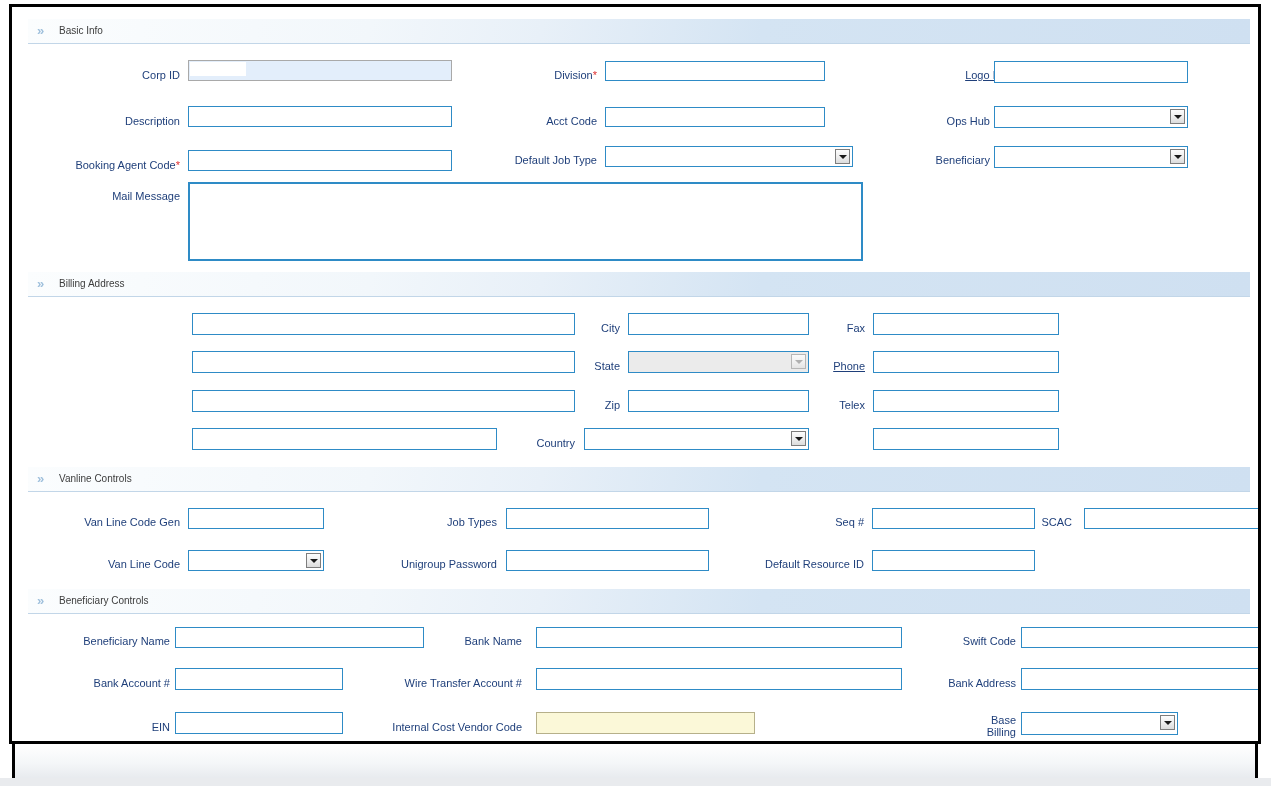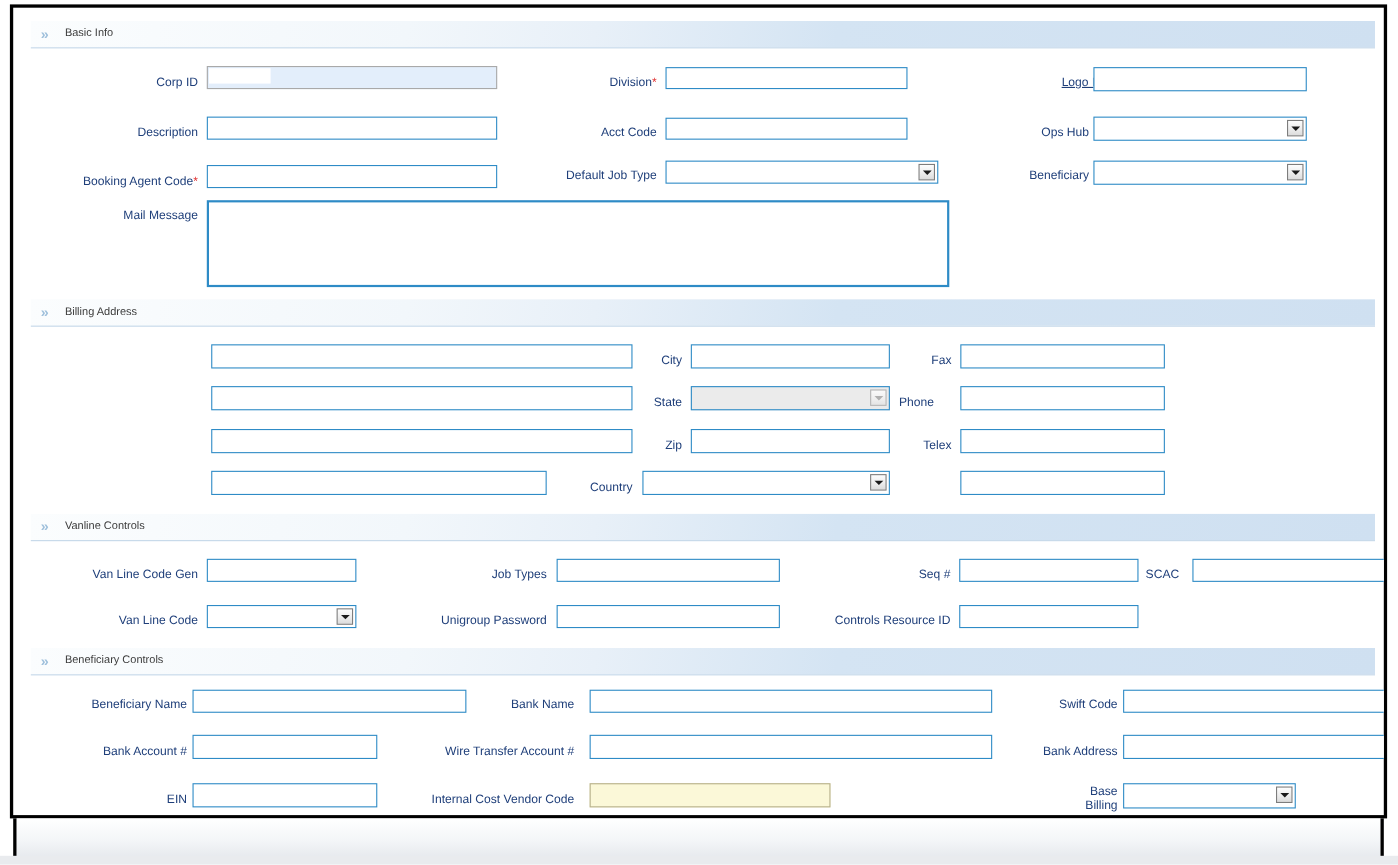--- a/index.html
+++ b/index.html
@@ -176,21 +176,21 @@
   <div class="lbl" style="left:806px;top:315px;width:47px;">Fax</div>
   <div class="inp" style="left:861px;top:306px;width:186px;height:22px;"></div>
 
   <div class="inp" style="left:180px;top:344px;width:383px;height:22px;"></div>
   <div class="lbl" style="left:564px;top:353px;width:44px;">State</div>
   <div class="inp grey" style="left:616px;top:344px;width:181px;height:22px;">
     <span class="ddbtn dis">
           <i></i>
         </span>
   </div>
-  <div class="lbl" style="left:774px;top:353px;width:63px;">Phone</div>
+  <div class="lbl" style="left:790px;top:353px;width:63px;text-decoration:underline;">Phone</div>
   <div class="inp" style="left:861px;top:344px;width:186px;height:22px;"></div>
 
   <div class="inp" style="left:180px;top:383px;width:383px;height:22px;"></div>
   <div class="lbl" style="left:572px;top:392px;width:36px;">Zip</div>
   <div class="inp" style="left:616px;top:383px;width:181px;height:22px;"></div>
   <div class="lbl" style="left:798px;top:392px;width:55px;">Telex</div>
   <div class="inp" style="left:861px;top:383px;width:186px;height:22px;"></div>
 
   <div class="inp" style="left:180px;top:421px;width:305px;height:22px;"></div>
   <div class="lbl" style="left:495px;top:430px;width:68px;">Country</div>
@@ -222,21 +222,21 @@
   <div class="lbl" style="left:20px;top:551px;width:148px;">Van Line Code</div>
   <div class="inp" style="left:176px;top:543px;width:136px;height:21px;">
     <span class="ddbtn">
           <i></i>
         </span>
   </div>
 
   <div class="lbl" style="left:340px;top:551px;width:145px;">Unigroup Password</div>
   <div class="inp" style="left:494px;top:543px;width:203px;height:21px;"></div>
 
-  <div class="lbl" style="left:688px;top:551px;width:164px;">Controls Resource ID</div>
+  <div class="lbl" style="left:688px;top:551px;width:164px;">Default Resource ID</div>
   <div class="inp" style="left:860px;top:543px;width:163px;height:21px;"></div>
 
   <div class="sec-head" style="top:581px;">
     <span class="chev">»</span>
     <span class="ttl">Beneficiary Controls</span>
   </div>
 
   <div class="lbl" style="left:10px;top:628px;width:148px;">Beneficiary Name</div>
   <div class="inp" style="left:163px;top:620px;width:249px;height:21px;"></div>
 

